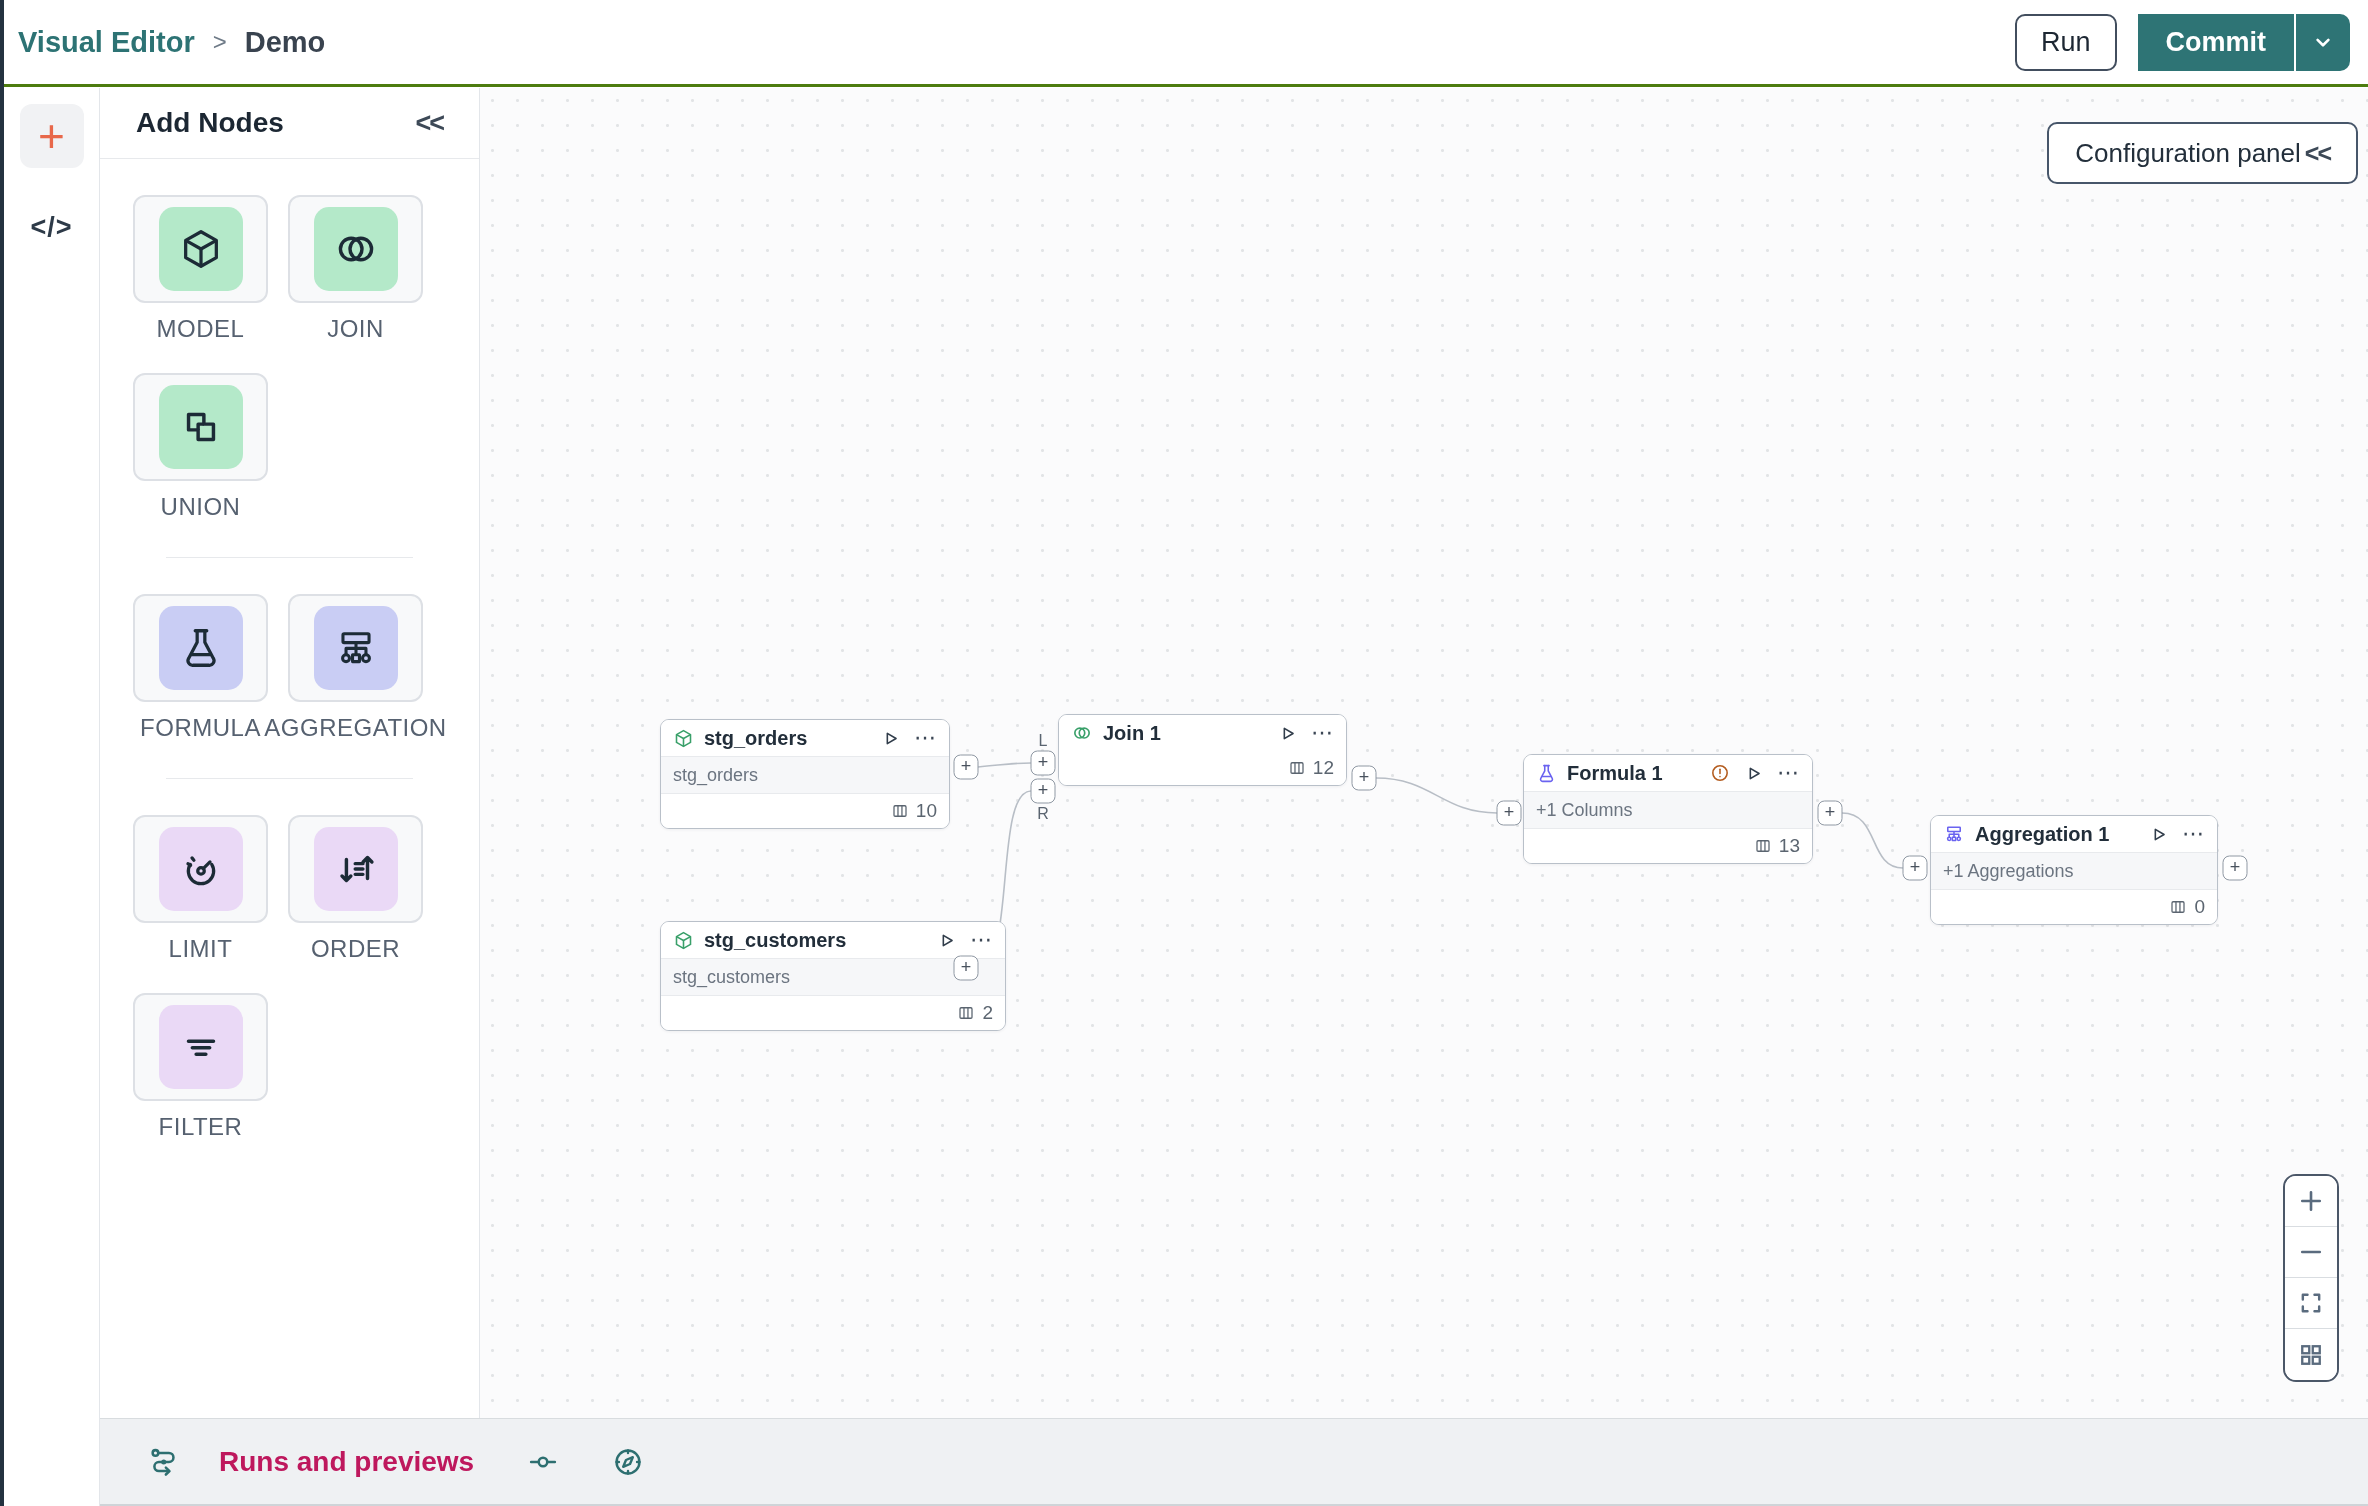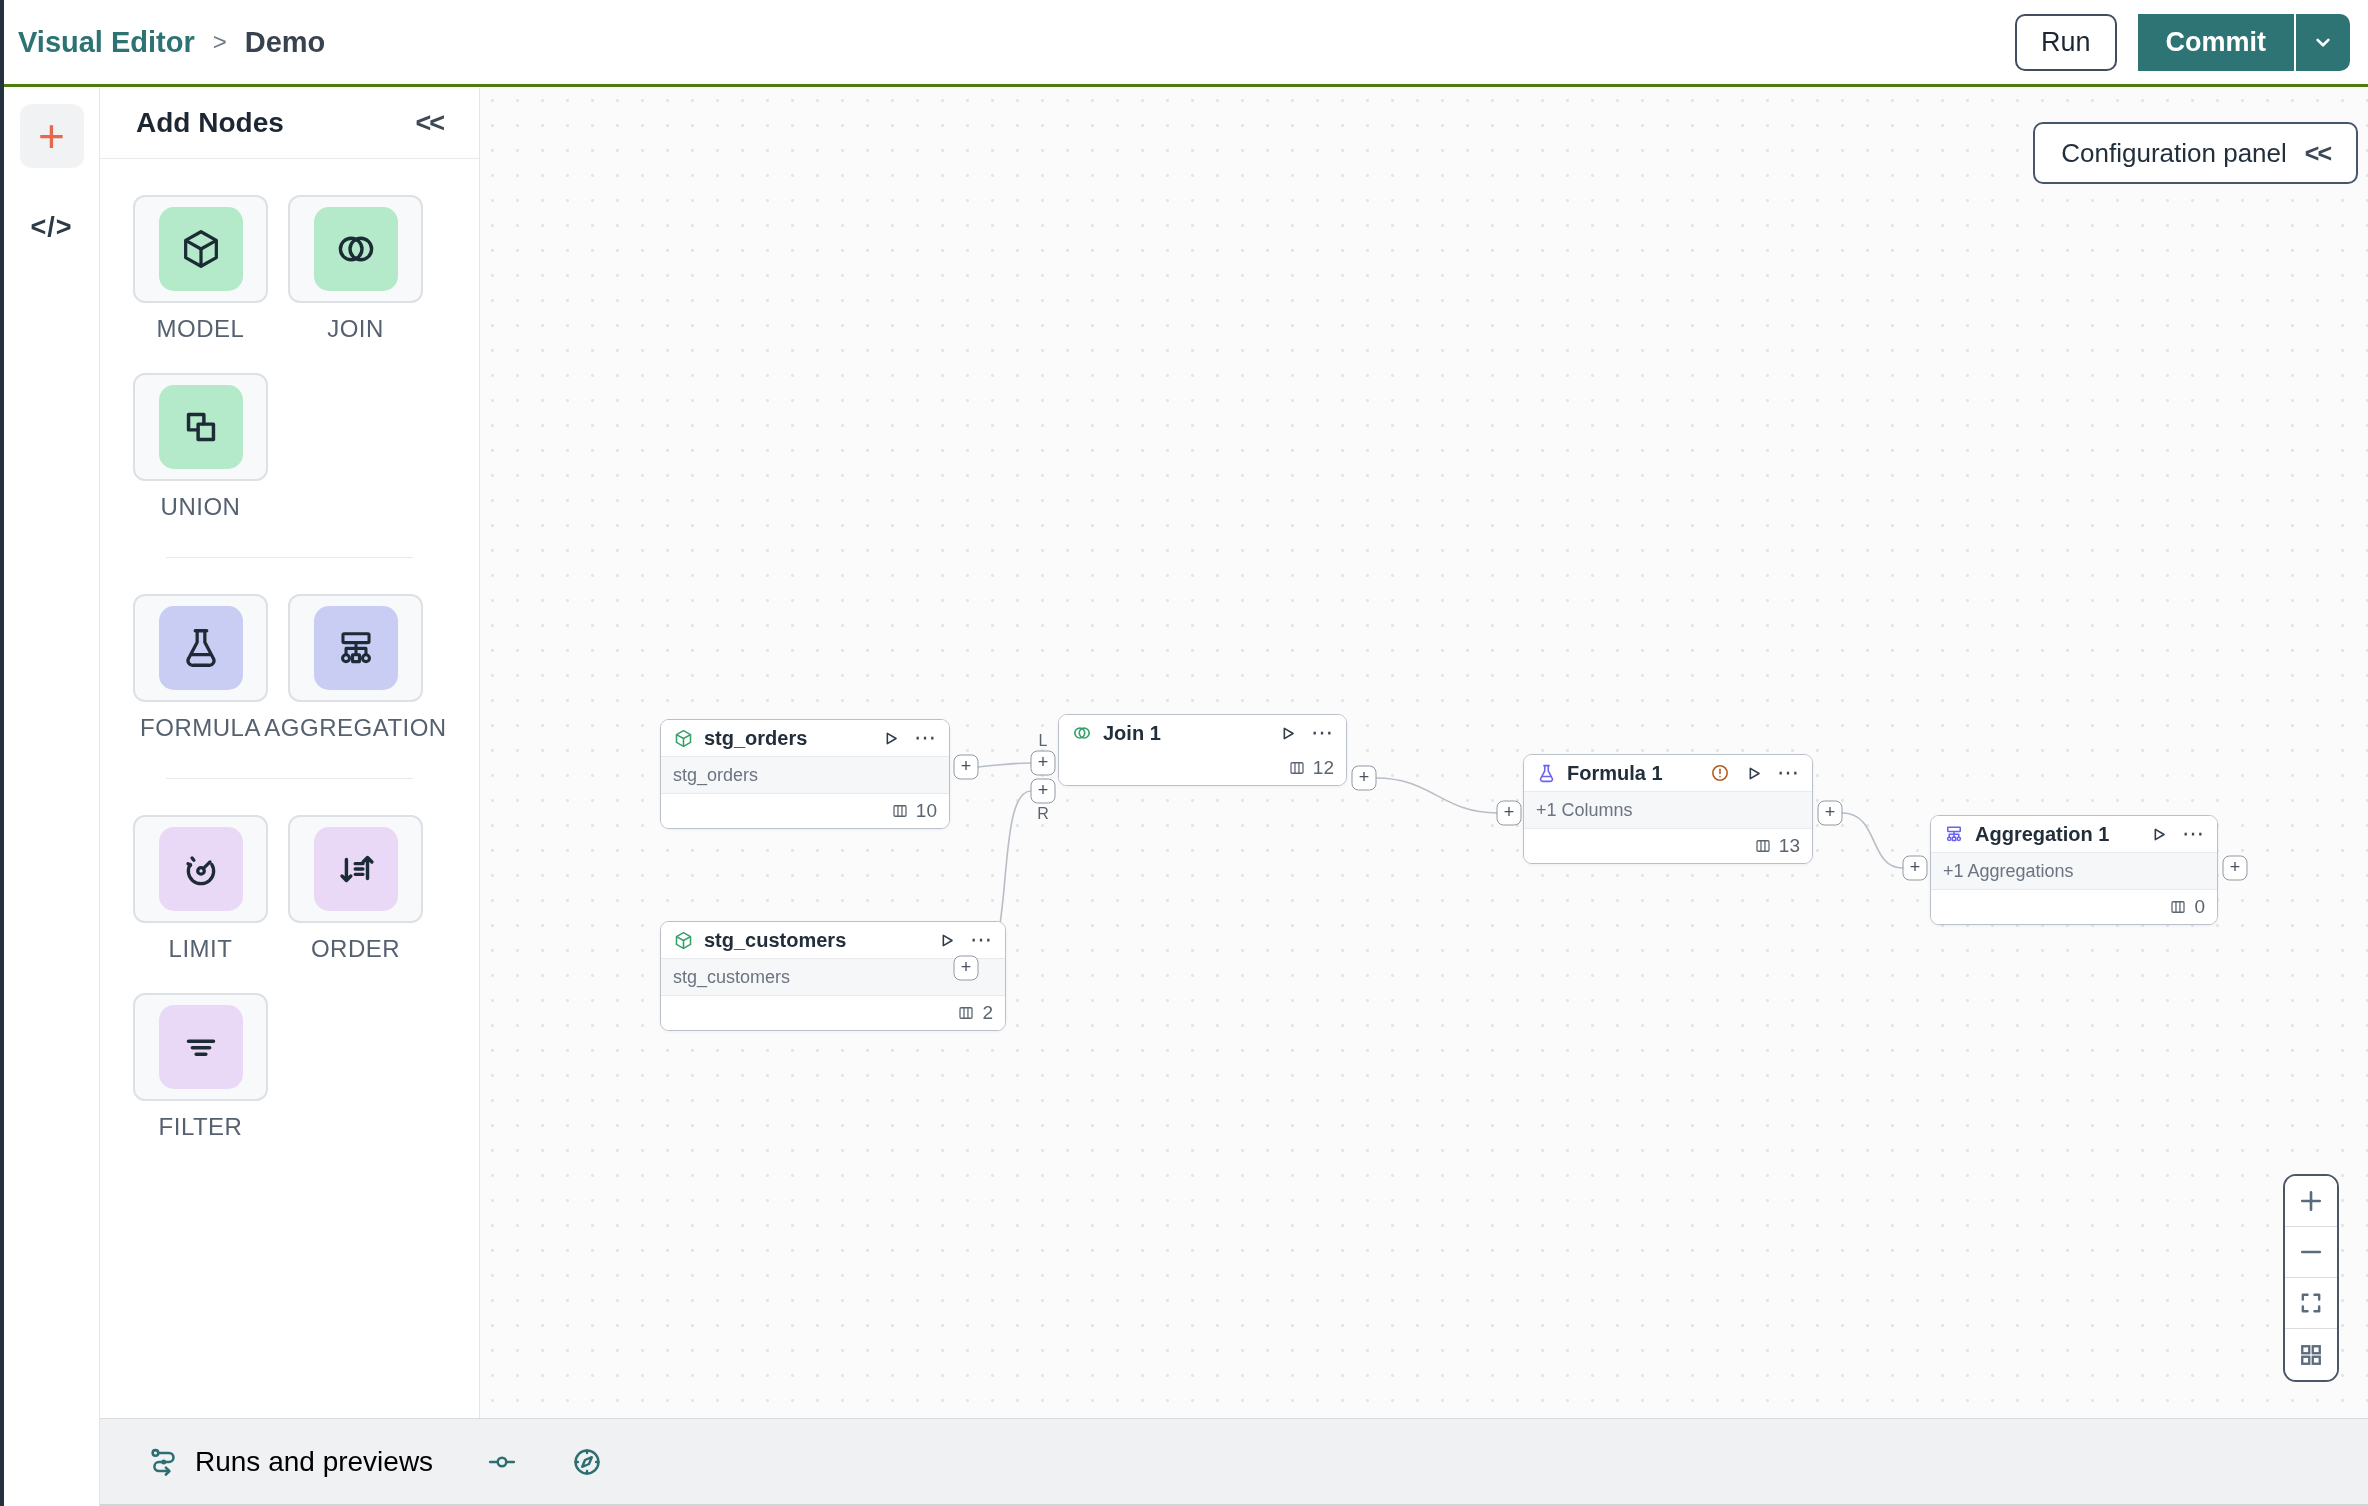--- a/index.html
+++ b/index.html
@@ -82,21 +82,21 @@
   
   .canvas {
     position: absolute; left: 480px; top: 88px; width: 1888px; height: 1330px;
     background: #fbfbfc;
     background-image: radial-gradient(circle, #e2e4e6 1.3px, transparent 1.6px);
     background-size: 25px 25px; overflow: hidden;
   }
   .config-btn {
     position: absolute; top: 34px; right: 10px; height: 62px; padding: 0 26px;
     background: #fff; border: 2px solid #47566a; border-radius: 10px;
-    display: flex; align-items: center; gap: 18px; cursor: pointer; font-family: inherit; z-index: 10;
+    display: flex; align-items: center; gap: 4px; cursor: pointer; font-family: inherit; z-index: 10;
   }
   .config-label { font-size: 26px; color: #232f3b; }
   .config-collapse { font-size: 25px; color: #3d4957; letter-spacing: -2px; font-weight: 600; }
 
   
   .edges { position: absolute; left: 0; top: 0; width: 100%; height: 100%; }
   .edges path { stroke: #b8bec6; stroke-width: 1.6; fill: none; }
 
   
   .node {
@@ -146,21 +146,21 @@
   }
   .zoom-btn:last-child { border-bottom: none; }
 
   
   .bottombar {
     position: absolute; left: 100px; top: 1418px; width: 2268px; height: 88px;
     background: #eff1f3; border-top: 1px solid #d8dcdf; border-bottom: 2px solid #cfd4d8;
     display: flex; align-items: center; padding: 0 48px; z-index: 30; color: #2d6f70;
   }
   .runs-tab { display: flex; align-items: center; gap: 15px; cursor: pointer; }
-  .runs-label { font-size: 28px; font-weight: 400; color: #000000; }
+  .runs-label { font-size: 28px; font-weight: 700; color: #be185d; margin-left: 24px; }
   .bb-icon { margin-left: 54px; cursor: pointer; color: #2d6f70; }
 </style>
 </head>
 <body>
 
 <div class="win-edge"></div>
 
 <header class="topbar">
   <nav style="display:flex;align-items:center;">
     <span class="crumb-root">Visual Editor</span>

